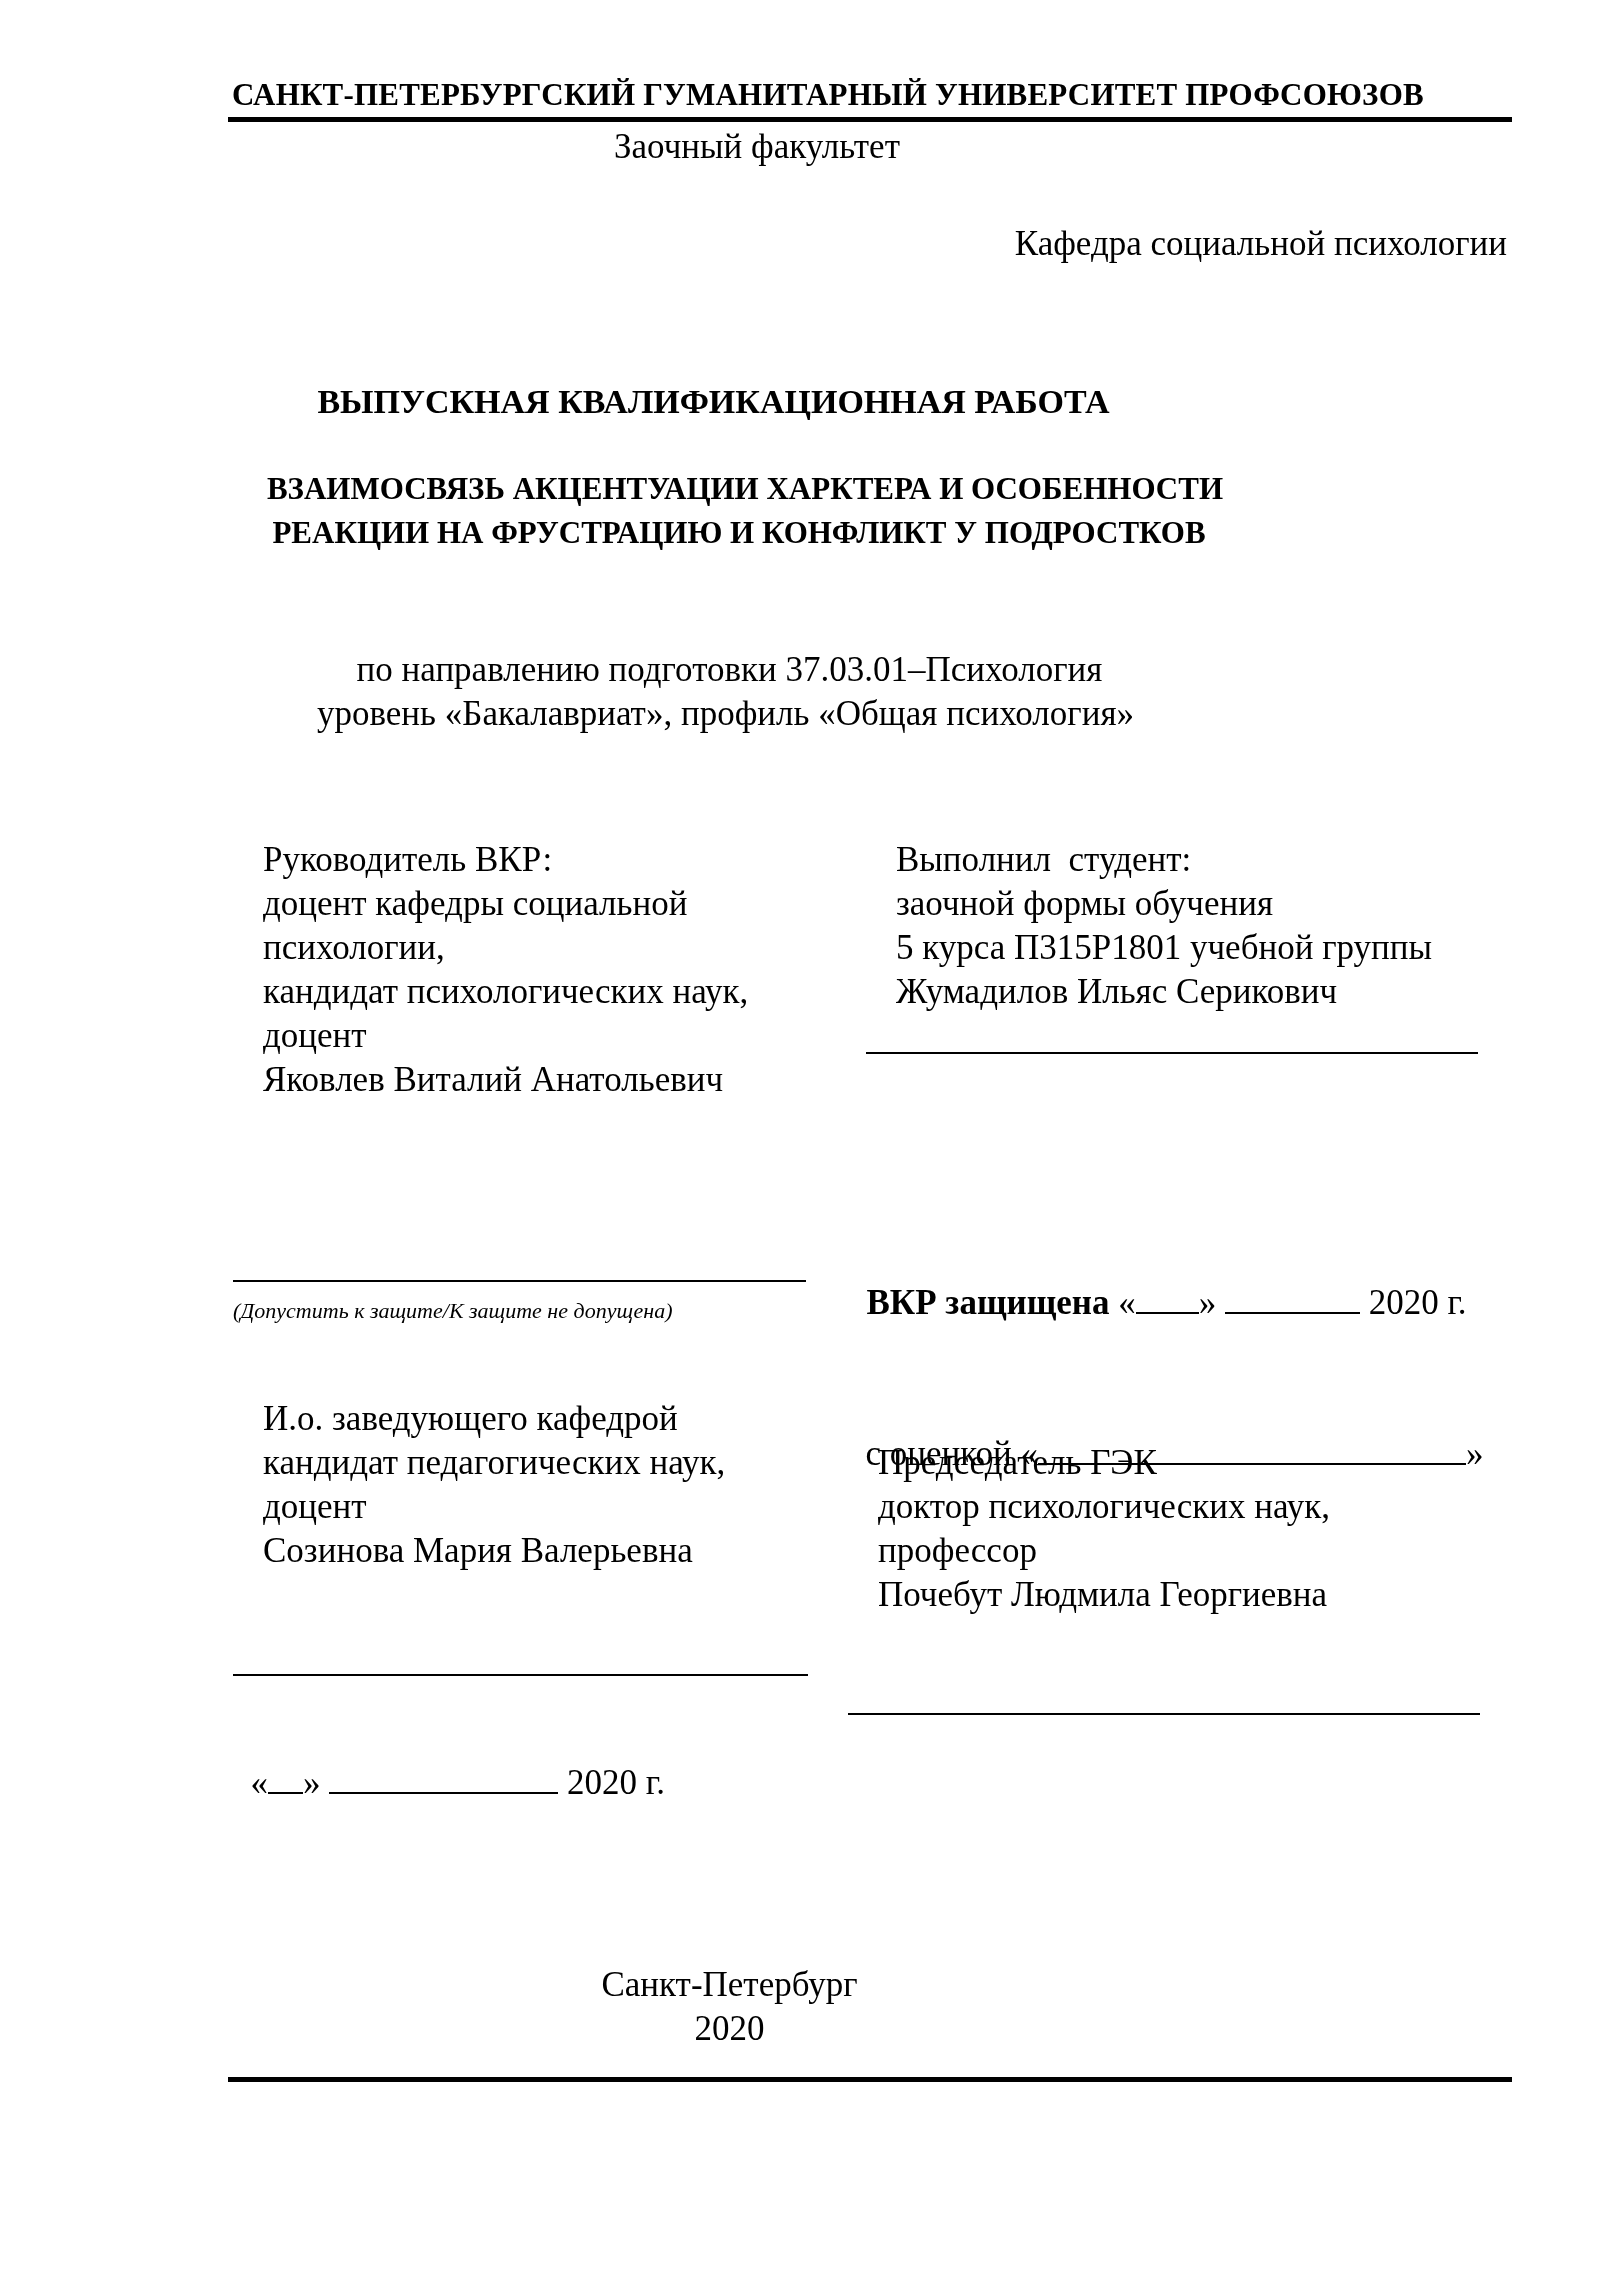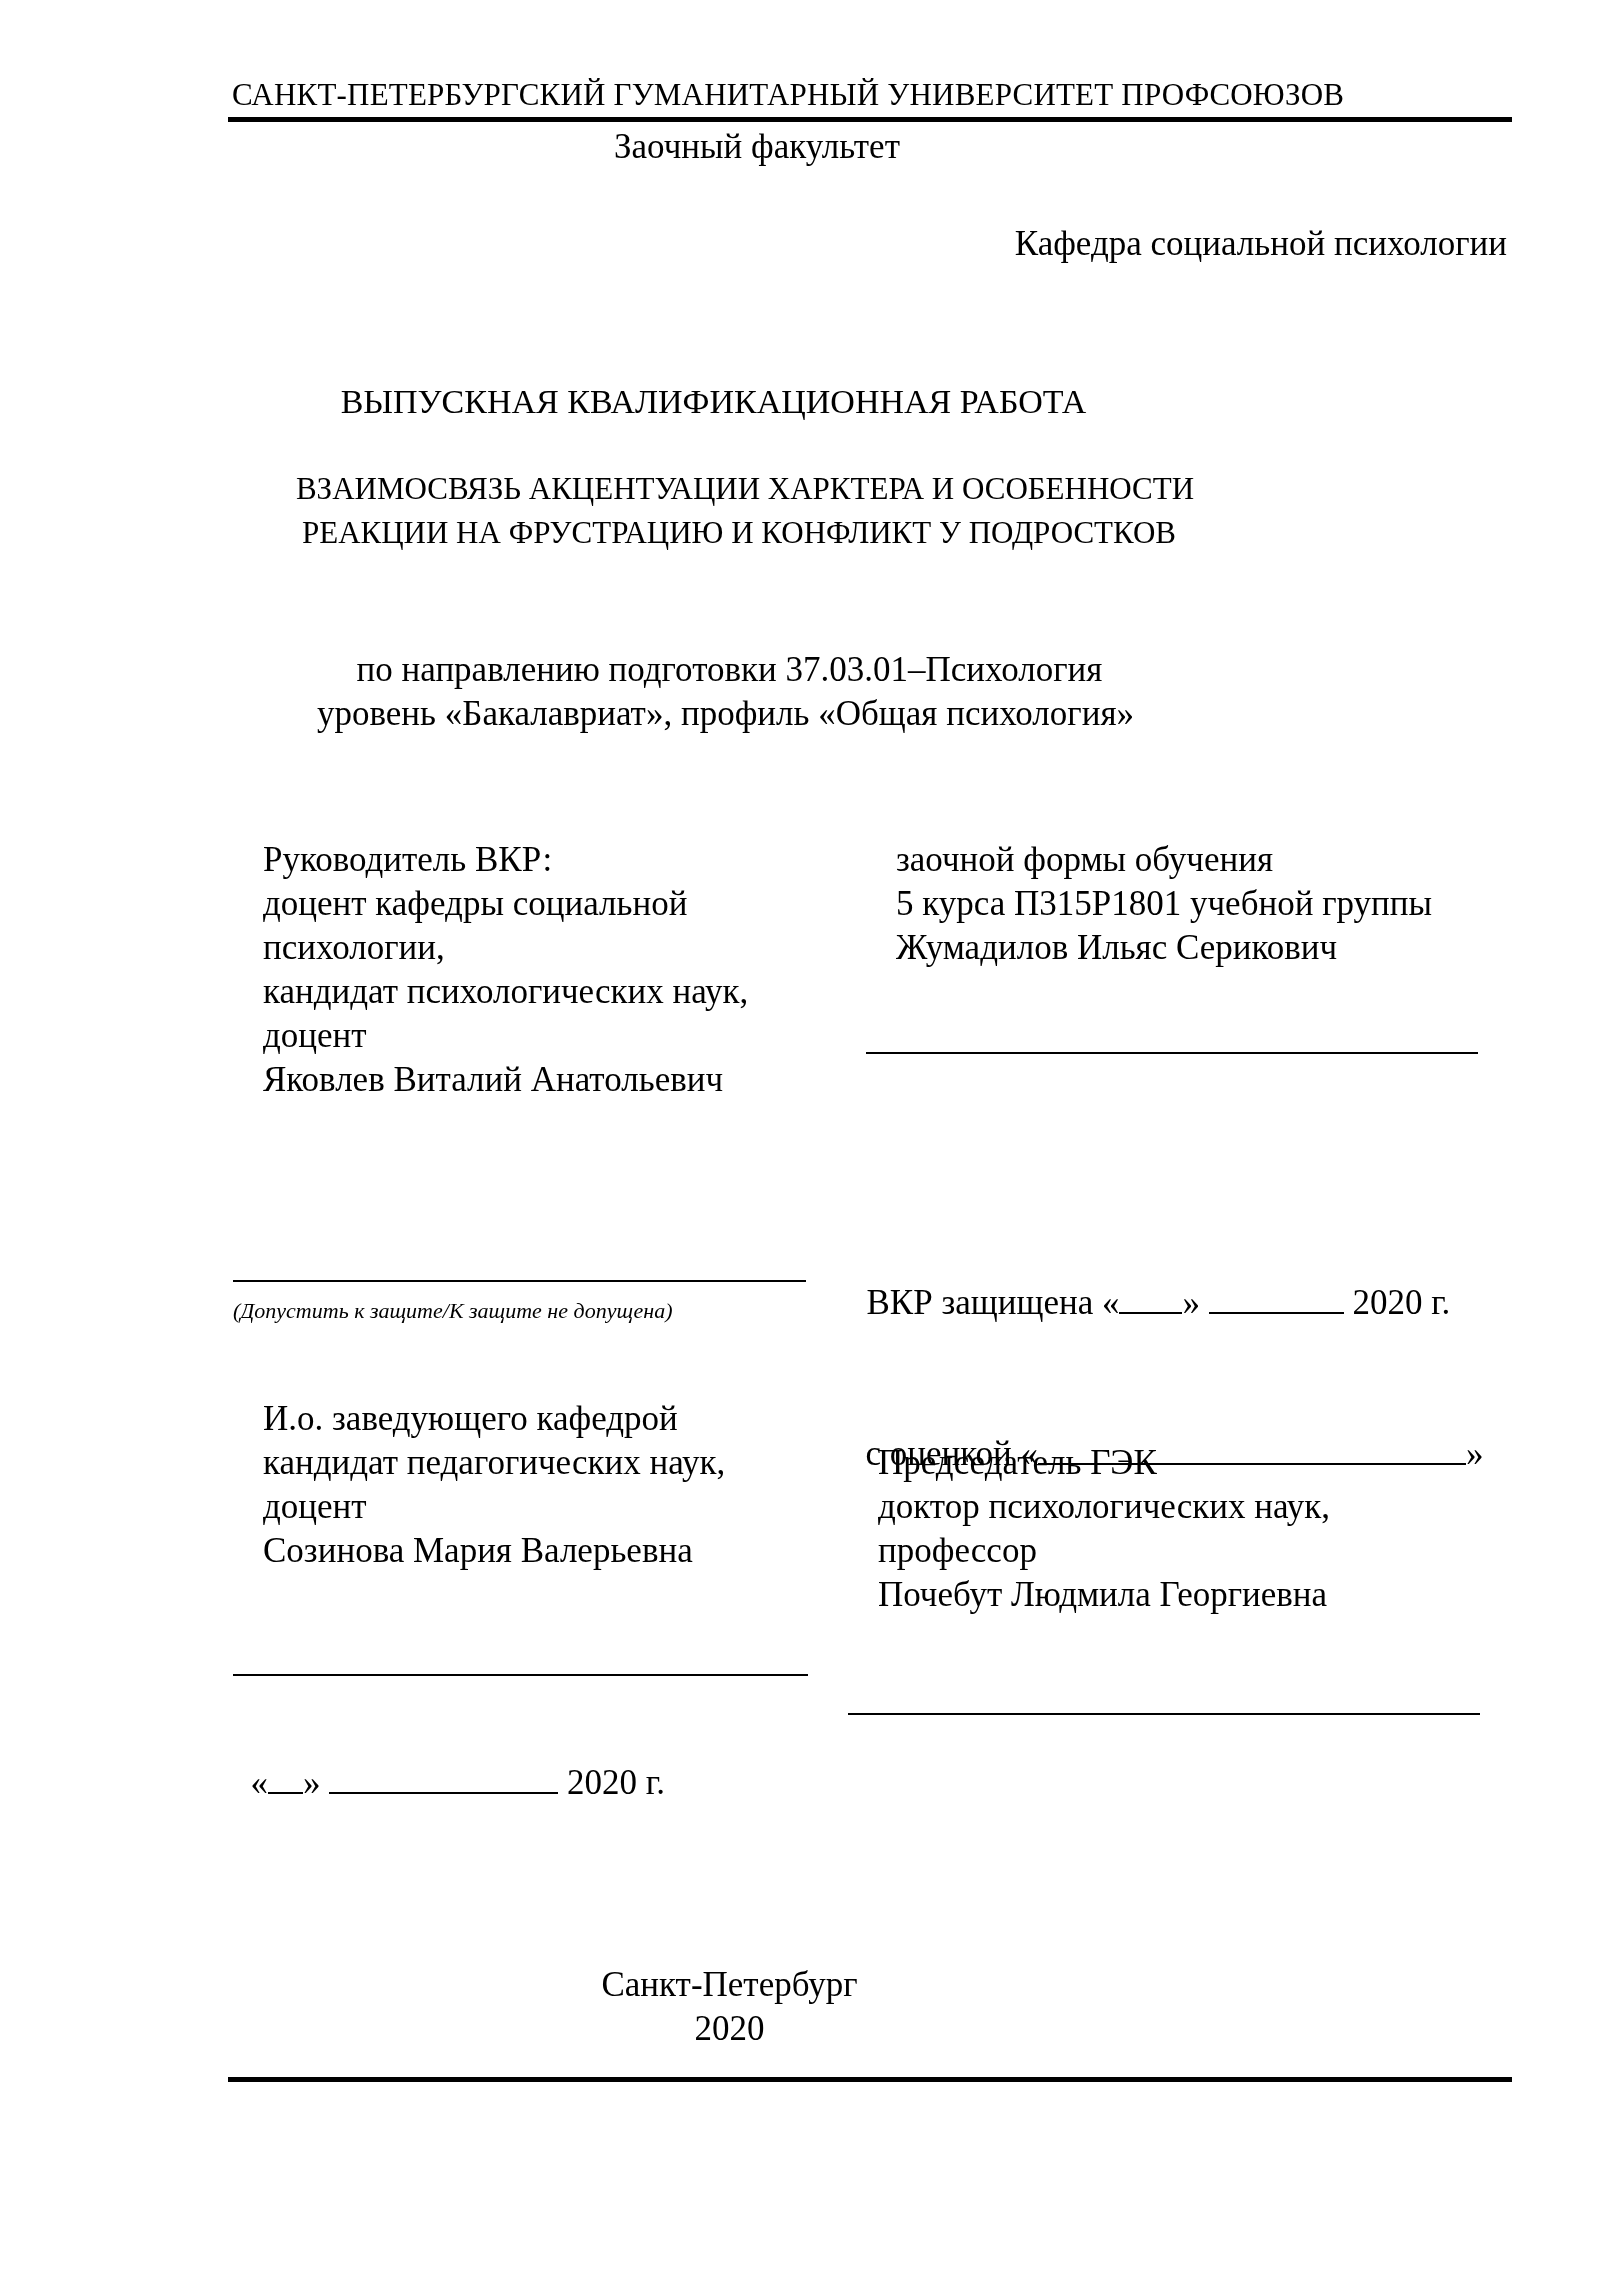--- a/index.html
+++ b/index.html
@@ -1,20 +1,20 @@
 <!DOCTYPE html>
 <html style="font-size:12.6px"><head>
 <meta charset="utf-8">
 <style>
   html, body { margin:0; padding:0; background:#ffffff; }
   body { width:1623px; height:2295px; position:relative; overflow:hidden; color:#000;
          font-family:"Liberation Serif", "DejaVu Serif", serif; }
   .t { position:absolute; white-space:pre; line-height:1; }
   .body { font-size:35px; }
-  .bold { font-weight:normal; }
+  .bold { font-weight:bold; }
   .center { left:0; width:1396px; text-align:center; }
   .rule { position:absolute; background:#000; }
   .uline { position:absolute; border-bottom:2.4px solid #000; height:0; }
   .caption { font-size:22px; font-style:italic; }
   .col { position:absolute; font-size:35px; line-height:44px;margin-left:30px; }
   .col div { white-space:pre; }
 </style>
 </head>
 <body>
 
@@ -33,20 +33,21 @@
 <div class="col" style="left:233px; top:838px;">
   <div>Руководитель ВКР:</div>
   <div>доцент кафедры социальной</div>
   <div>психологии,</div>
   <div>кандидат психологических наук,</div>
   <div>доцент</div>
   <div>Яковлев Виталий Анатольевич</div>
 </div>
 
 <div class="col" style="left:866px; top:838px;">
+  <div>Выполнил  студент:</div>
   <div>заочной формы обучения</div>
   <div>5 курса П315Р1801 учебной группы</div>
   <div>Жумадилов Ильяс Серикович</div>
 </div>
 <div class="uline" style="left:866px; top:1052px; width:612px;"></div>
 
 <div class="uline" style="left:233px; top:1280px; width:573px;"></div>
 <div class="t caption" style="left:233px; top:1300px;">(Допустить к защите/К защите не допущена)</div>
 
 <div class="t body" style="left:849px; top:1250px;">

